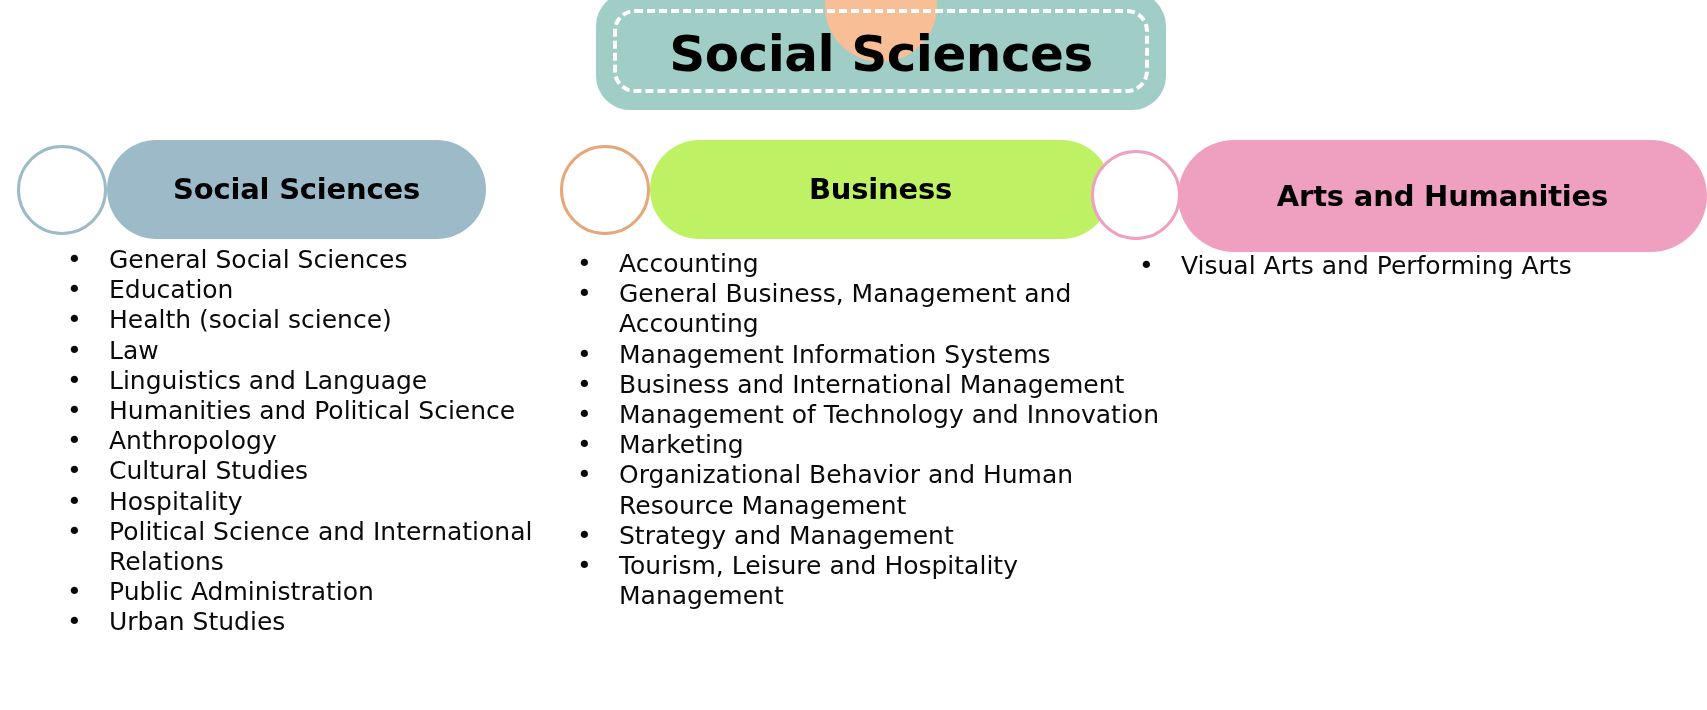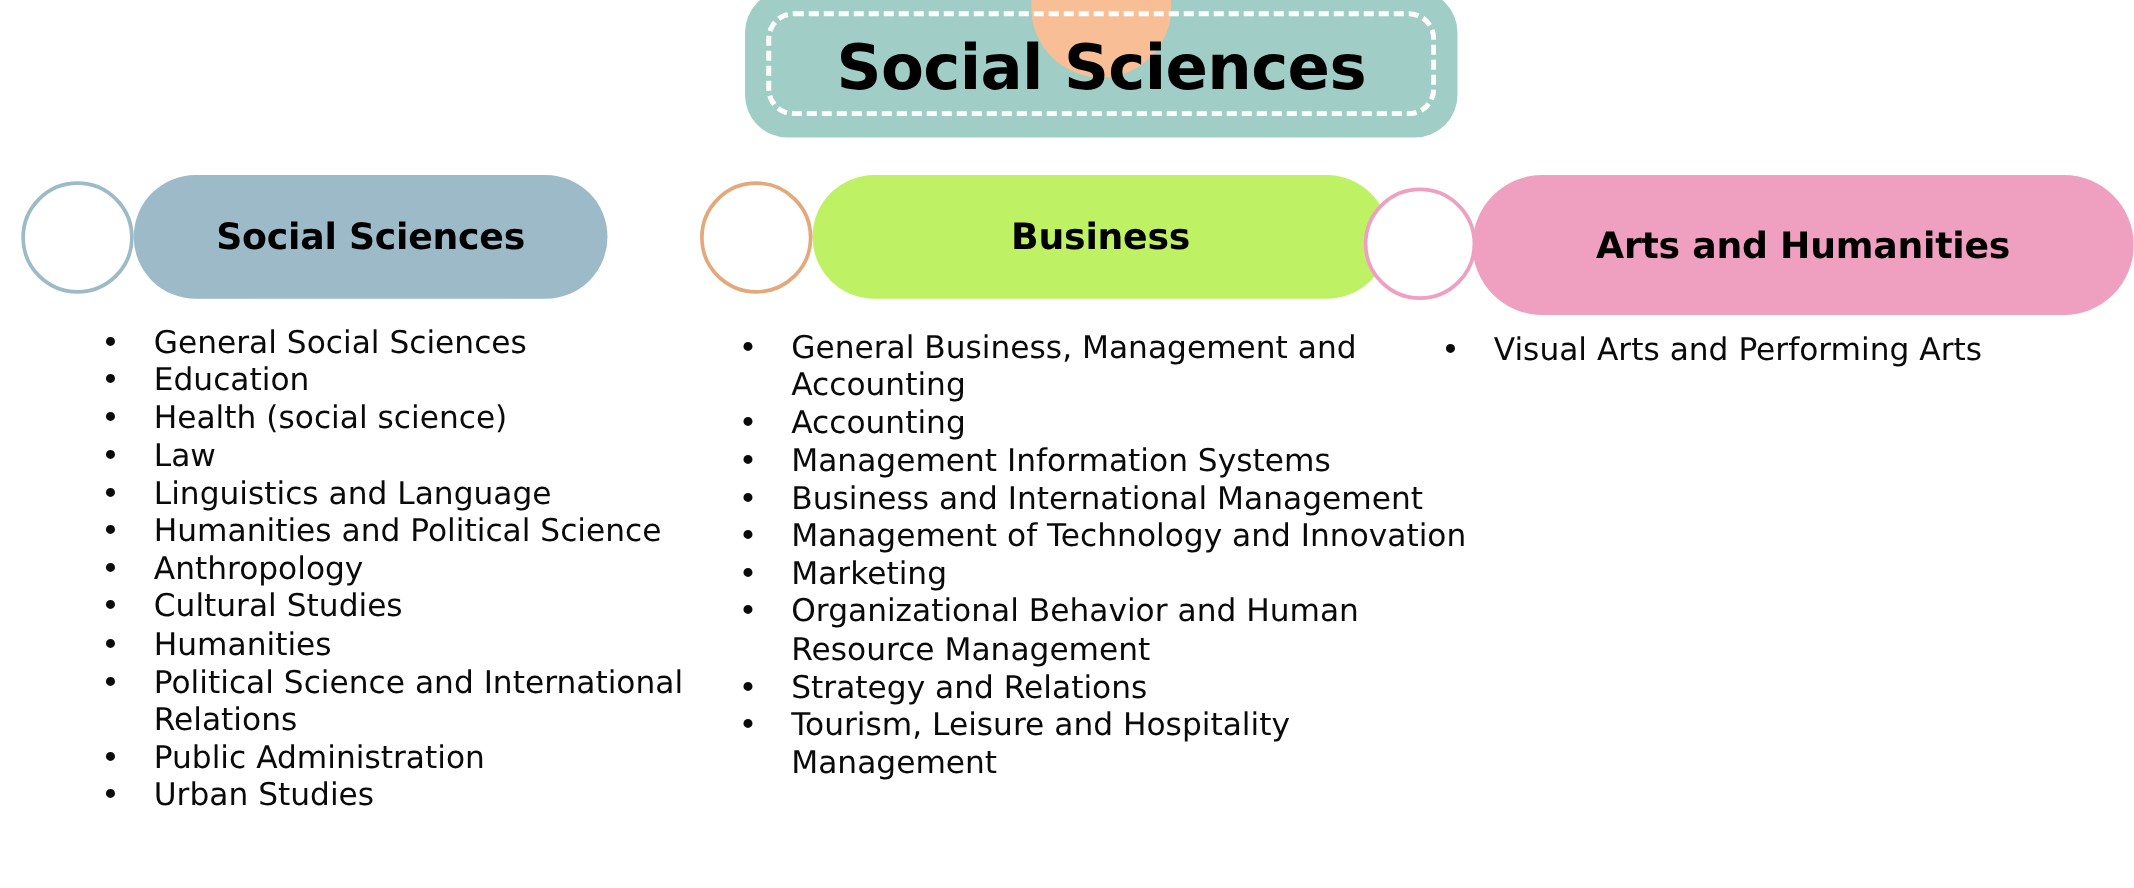--- a/index.html
+++ b/index.html
@@ -118,21 +118,21 @@
     background: #ffffff;
     box-sizing: border-box;
   }
   #circle-social   { left: 17px;  border: 3px solid #9cbac8; }
   #circle-business { left: 2px;   border: 3px solid #e5a87a; }
   #circle-arts     { left: 3px;   top: 10px; border: 3px solid #efa0c0; }
 
   
   .topic-list {
     position: absolute;
-    margin: 15px;
+    margin: 1px;
     padding: 0;
     list-style: none;
   }
   #list-social   { left: 66px;  top: 104px; width: 480px; }
   #list-business { left: 18px;  top: 108px; width: 600px; }
   #list-arts     { left: 50px;  top: 110px; width: 560px; }
 
   .topic-list li {
     font-size: 25px;
     line-height: 30.2px;
@@ -166,41 +166,41 @@
   <div class="overlay-circle" id="circle-social"></div>
   <ul class="topic-list" id="list-social">
       <li><span class="bullet">•</span><span>General Social Sciences</span></li>
       <li><span class="bullet">•</span><span>Education</span></li>
       <li><span class="bullet">•</span><span>Health (social science)</span></li>
       <li><span class="bullet">•</span><span>Law</span></li>
       <li><span class="bullet">•</span><span>Linguistics and Language</span></li>
       <li><span class="bullet">•</span><span>Humanities and Political Science</span></li>
       <li><span class="bullet">•</span><span>Anthropology</span></li>
       <li><span class="bullet">•</span><span>Cultural Studies</span></li>
-      <li><span class="bullet">•</span><span>Humanities</span></li>
+      <li><span class="bullet">•</span><span>Hospitality</span></li>
       <li><span class="bullet">•</span><span>Political Science and International Relations</span></li>
       <li><span class="bullet">•</span><span>Public Administration</span></li>
       <li><span class="bullet">•</span><span>Urban Studies</span></li>
     </ul>
 </div>
 
 <div class="category-column" id="col-business">
   <div class="pill" id="pill-business">
     <span class="pill-label">Business</span>
   </div>
   <div class="overlay-circle" id="circle-business"></div>
   <ul class="topic-list" id="list-business">
+      <li><span class="bullet">•</span><span>Accounting</span></li>
       <li><span class="bullet">•</span><span>General Business, Management and Accounting</span></li>
-      <li><span class="bullet">•</span><span>Accounting</span></li>
       <li><span class="bullet">•</span><span>Management Information Systems</span></li>
       <li><span class="bullet">•</span><span>Business and International Management</span></li>
       <li><span class="bullet">•</span><span>Management of Technology and Innovation</span></li>
       <li><span class="bullet">•</span><span>Marketing</span></li>
       <li><span class="bullet">•</span><span>Organizational Behavior and Human Resource Management</span></li>
-      <li><span class="bullet">•</span><span>Strategy and Relations</span></li>
+      <li><span class="bullet">•</span><span>Strategy and Management</span></li>
       <li><span class="bullet">•</span><span>Tourism, Leisure and Hospitality Management</span></li>
     </ul>
 </div>
 
 <div class="category-column" id="col-arts">
   <div class="pill" id="pill-arts">
     <span class="pill-label">Arts and Humanities</span>
   </div>
   <div class="overlay-circle" id="circle-arts"></div>
   <ul class="topic-list" id="list-arts">

